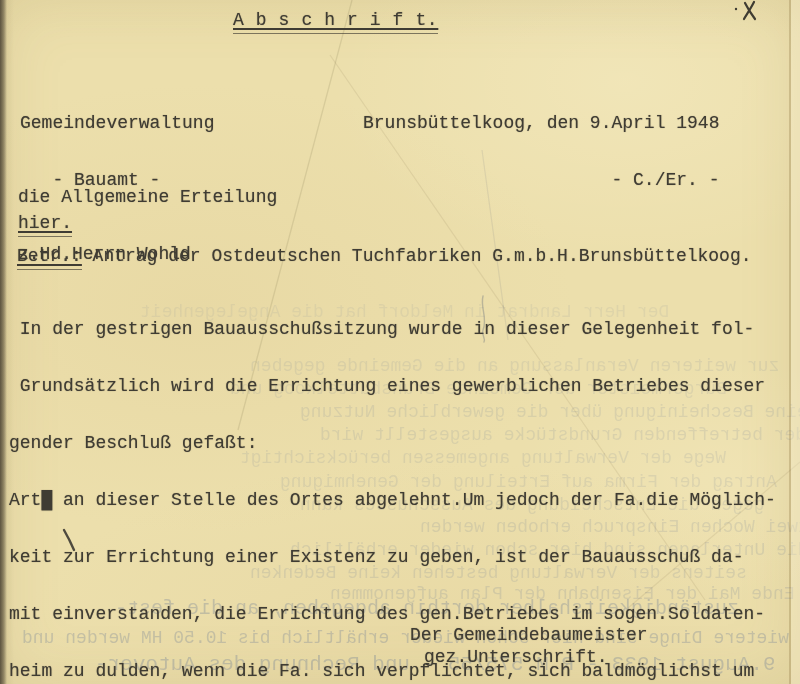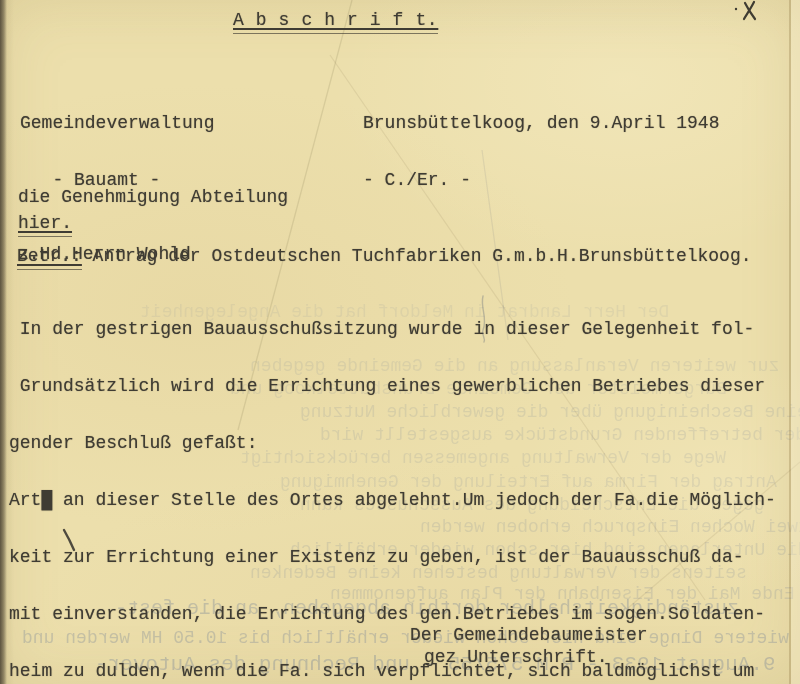--- a/index.html
+++ b/index.html
@@ -29,21 +29,21 @@
   .typed{position:absolute;z-index:3;color:#3f3c33;white-space:pre;
     font-size:18px;line-height:19px;
     text-shadow:0 0 1px rgba(63,60,51,.55);}
 
   .dbl-underline{display:inline-block;
     text-decoration:underline;text-decoration-thickness:1.5px;text-underline-offset:3px;
     border-bottom:1px solid rgba(63,60,51,.65);padding-bottom:3px;}
 
   .title{left:233px;top:11px;letter-spacing:.6px;}
   .sender{left:20px;top:76px;}
-  .dateline{left:363px;top:76px;}
+  .dateline{left:363px;top:76px;text-align:right;}
   .recipient{left:18px;top:150px;}
   .hier{left:18px;top:214px;text-decoration:underline;}
   .subject{left:17px;top:247px;}
   .body-text{left:9px;top:282px;}
   .signature1{left:410px;top:626px;text-align:right;}
   .signature2{left:424px;top:648px;text-align:right;}
 
   
   .ghost{position:absolute;z-index:1;white-space:pre;
     font-family:"Liberation Mono","DejaVu Sans Mono",monospace;
@@ -87,21 +87,21 @@
     <div>Gemeindeverwaltung</div>
     <div>   - Bauamt -</div>
   </div>
 
   <div class="typed dateline">
     <div>Brunsbüttelkoog, den 9.April 1948</div>
     <div>- C./Er. -</div>
   </div>
 
   <div class="typed recipient">
-    <div>die Genehmigung Abteilung</div>
+    <div>die Allgemeine Erteilung</div>
     <div>z.Hd.Herrn Wohld</div>
   </div>
 
   <div class="typed hier"><span class="dbl-underline">hier.</span></div>
 
   <div class="typed subject"><span class="dbl-underline">Betr.:</span><span> Antrag der Ostdeutschen Tuchfabriken G.m.b.H.Brunsbüttelkoog.</span></div>
 
   <div class="typed body-text">
     <div> In der gestrigen Bauausschußsitzung wurde in dieser Gelegenheit fol-</div>
     <div> Grundsätzlich wird die Errichtung eines gewerblichen Betriebes dieser</div>

